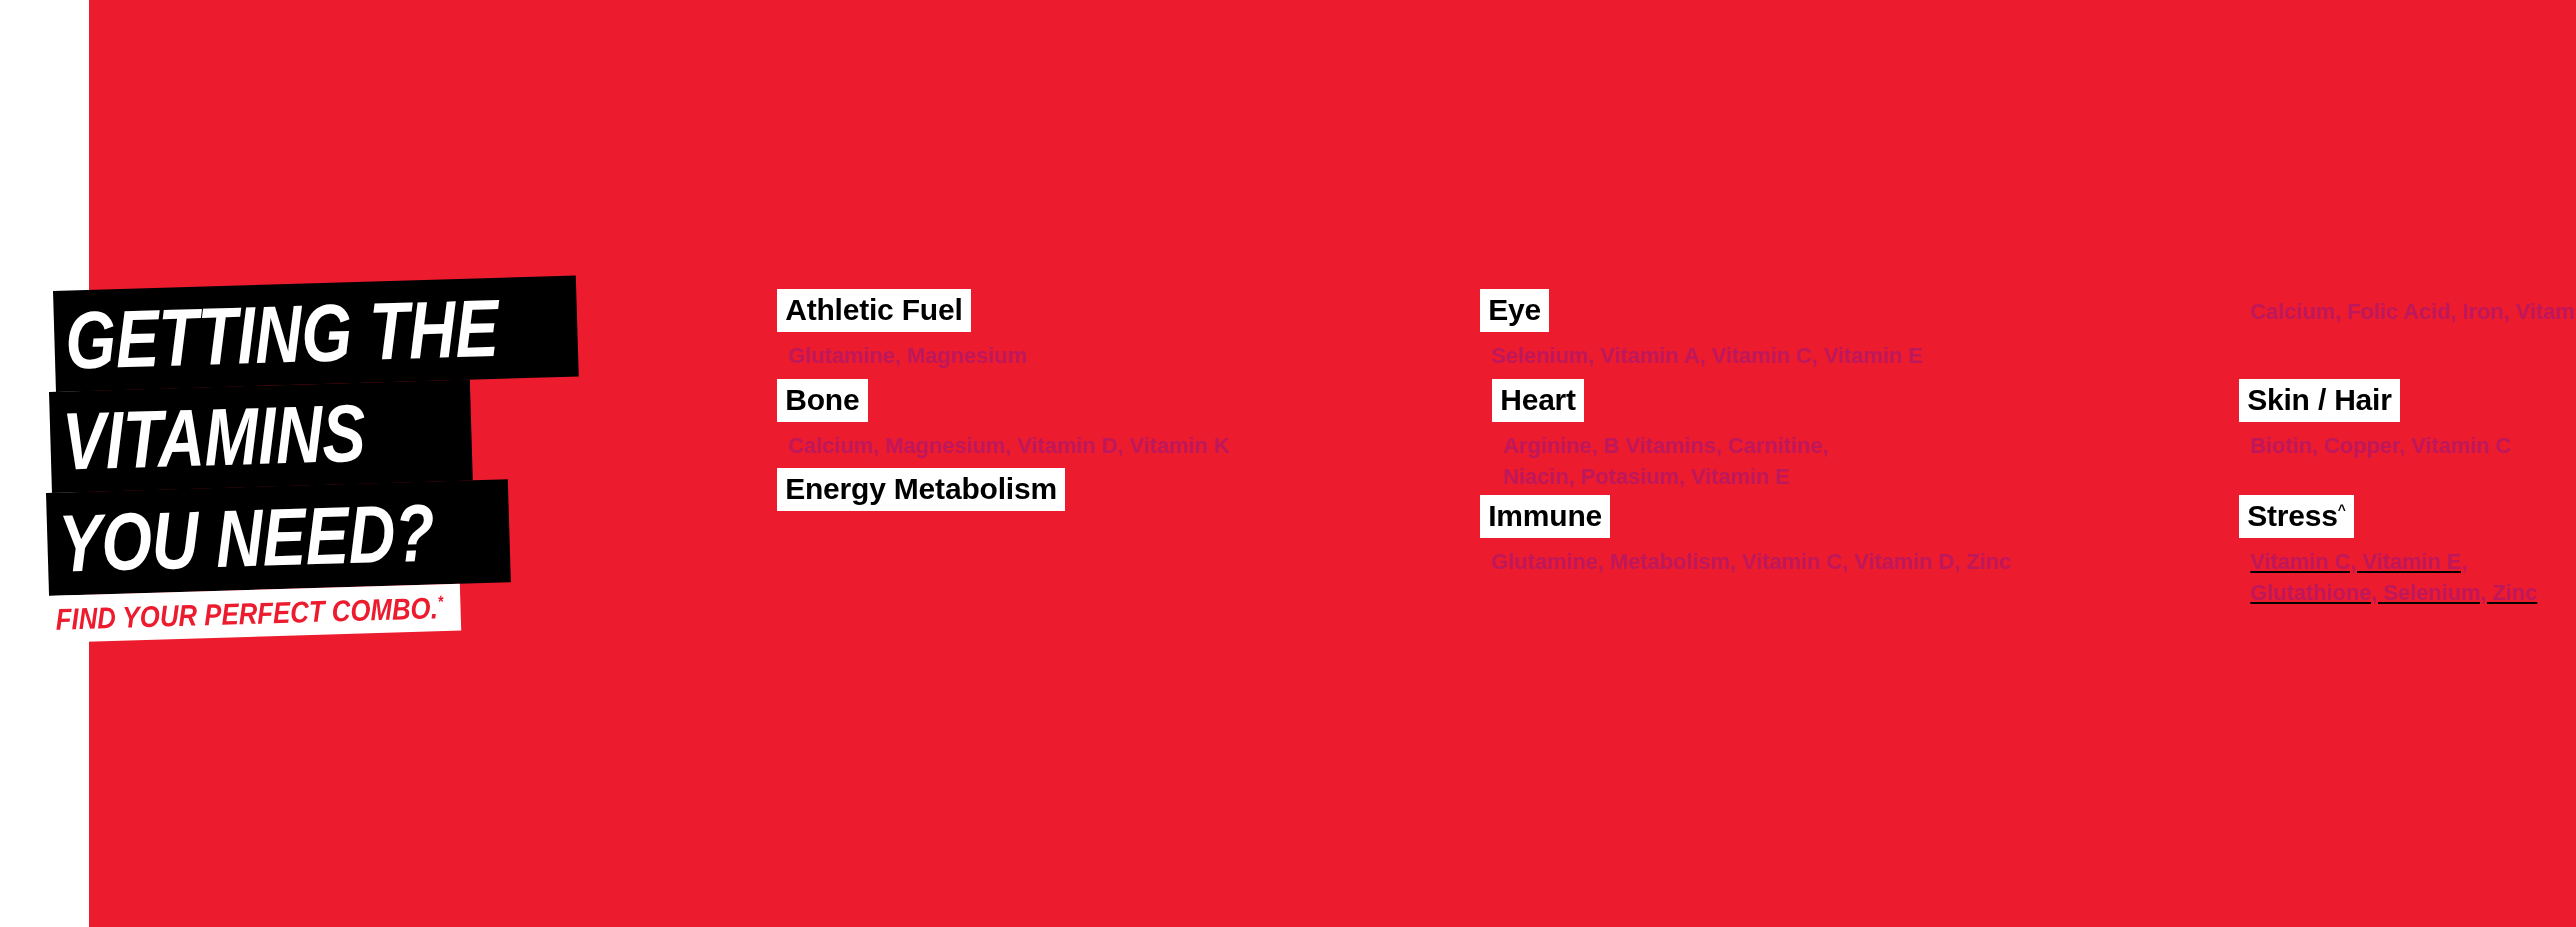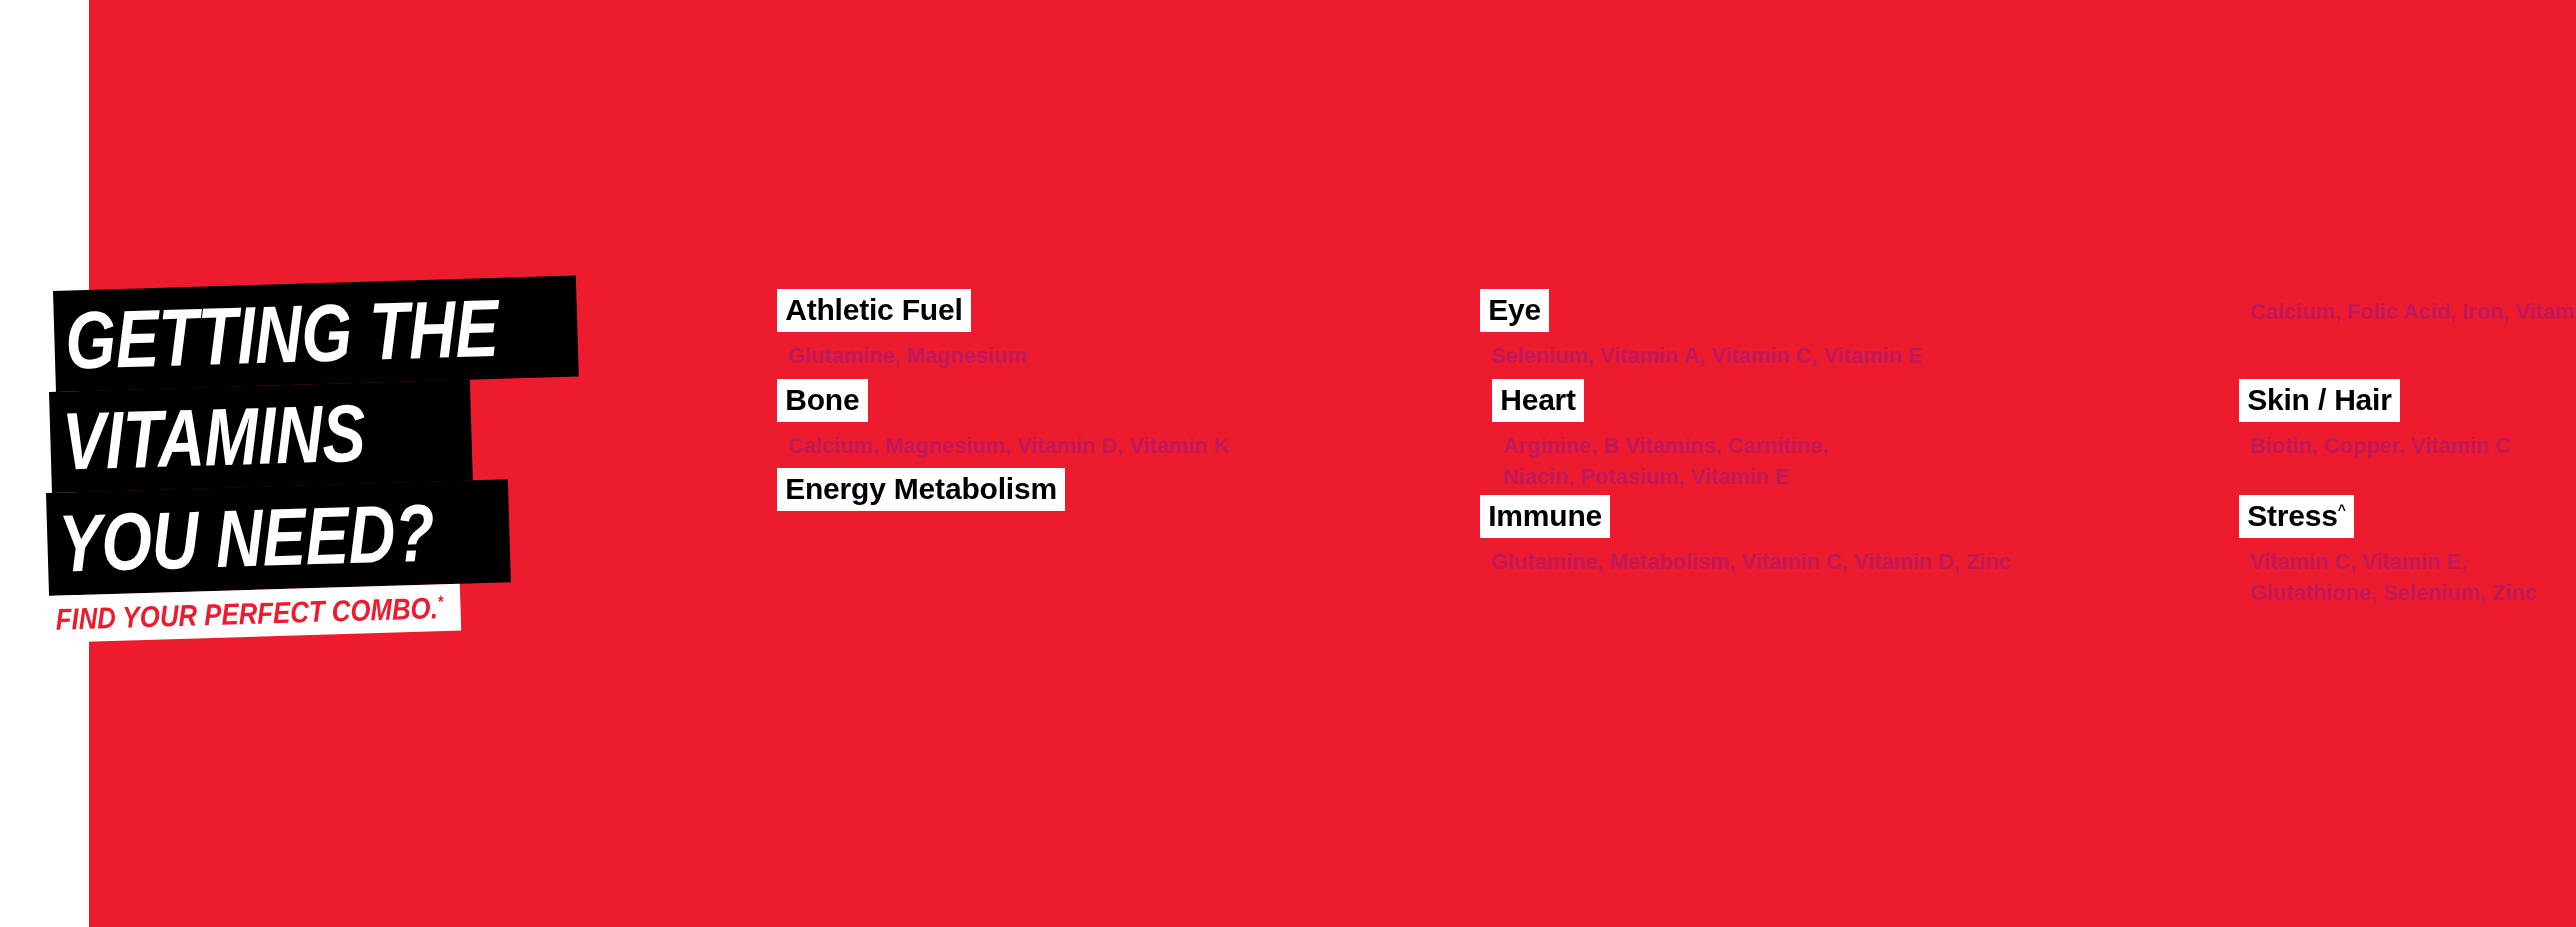--- a/index.html
+++ b/index.html
@@ -189,16 +189,16 @@
   </div>
 <div class="cat-column" id="column-2">
     <div class="cat-group" style="position: absolute; top: 0px; left: 0px;"><div class="cat-chip"><span>Eye</span></div><div class="cat-items">Selenium, Vitamin A, Vitamin C, Vitamin E</div></div>
     <div class="cat-group" style="position: absolute; top: 90px; left: 12px;"><div class="cat-chip"><span>Heart</span></div><div class="cat-items">Arginine, B Vitamins, Carnitine,
 Niacin, Potasium, Vitamin E</div></div>
     <div class="cat-group" style="position: absolute; top: 206px; left: 0px;"><div class="cat-chip"><span>Immune</span></div><div class="cat-items">Glutamine, Metabolism, Vitamin C, Vitamin D, Zinc</div></div>
   </div>
 <div class="cat-column" id="column-3">
     <div class="cat-group" style="position: absolute; top: 0px; left: 0px;"><div class="cat-items">Calcium, Folic Acid, Iron, Vitamin D</div></div>
     <div class="cat-group" style="position: absolute; top: 90px; left: 0px;"><div class="cat-chip"><span>Skin / Hair</span></div><div class="cat-items">Biotin, Copper, Vitamin C</div></div>
-    <div class="cat-group" style="position: absolute; top: 206px; left: 0px;"><div class="cat-chip"><span>Stress</span><span class="chip-sup">^</span></div><div class="cat-items">Vitamin C, Vitamin E,
+    <div class="cat-group" style="position: absolute; top: 206px; left: 0px; text-decoration: underline;"><div class="cat-chip"><span>Stress</span><span class="chip-sup">^</span></div><div class="cat-items">Vitamin C, Vitamin E,
 Glutathione, Selenium, Zinc</div></div>
   </div>
 
 
 </body></html>

